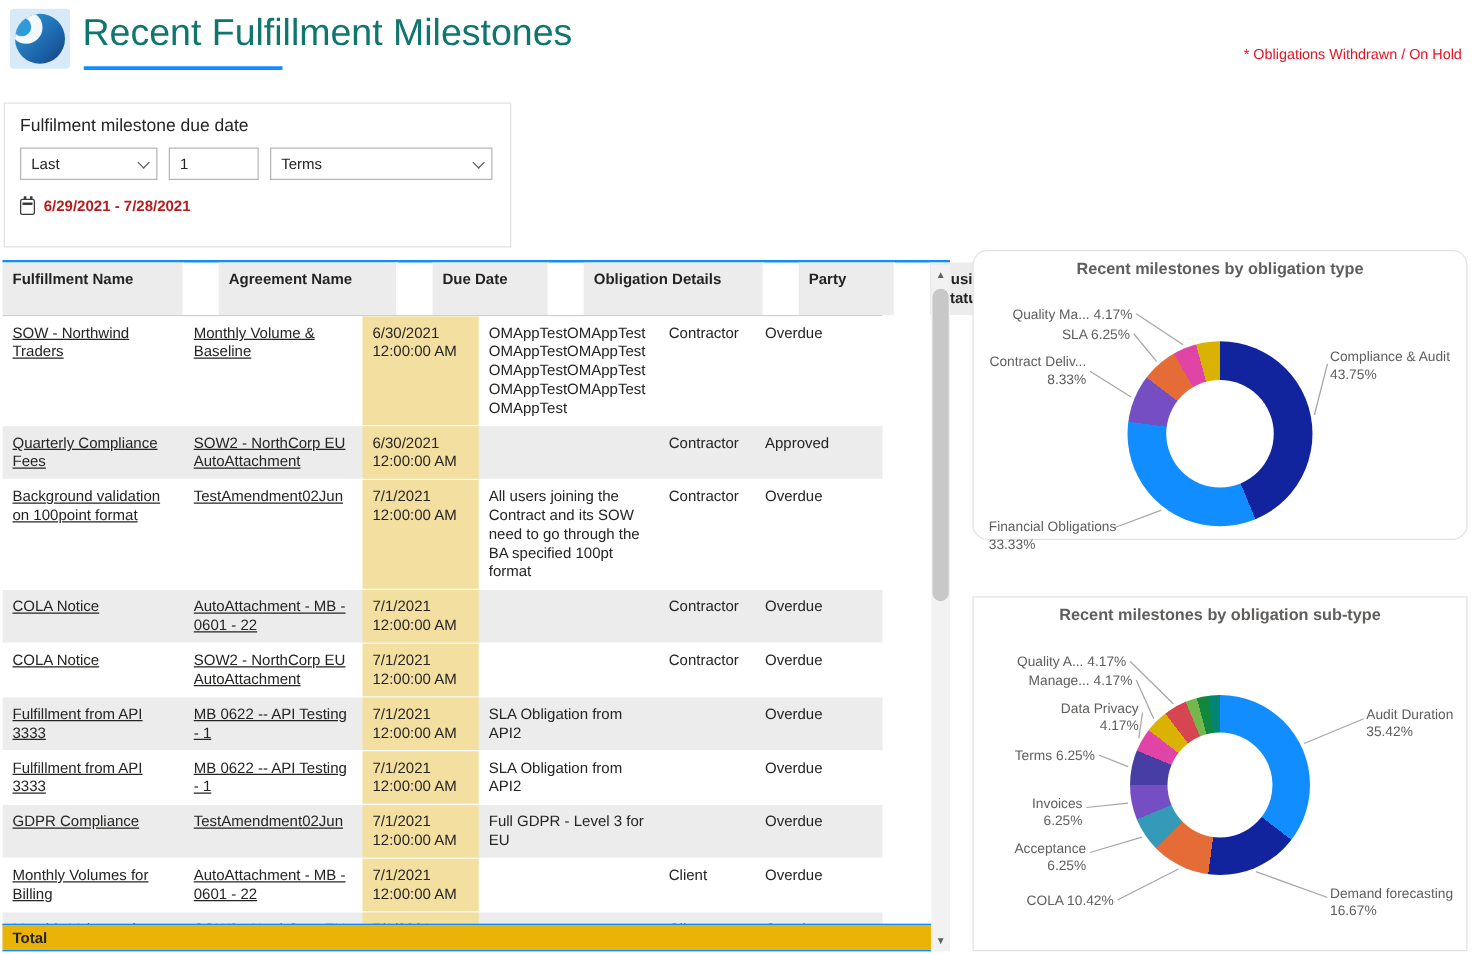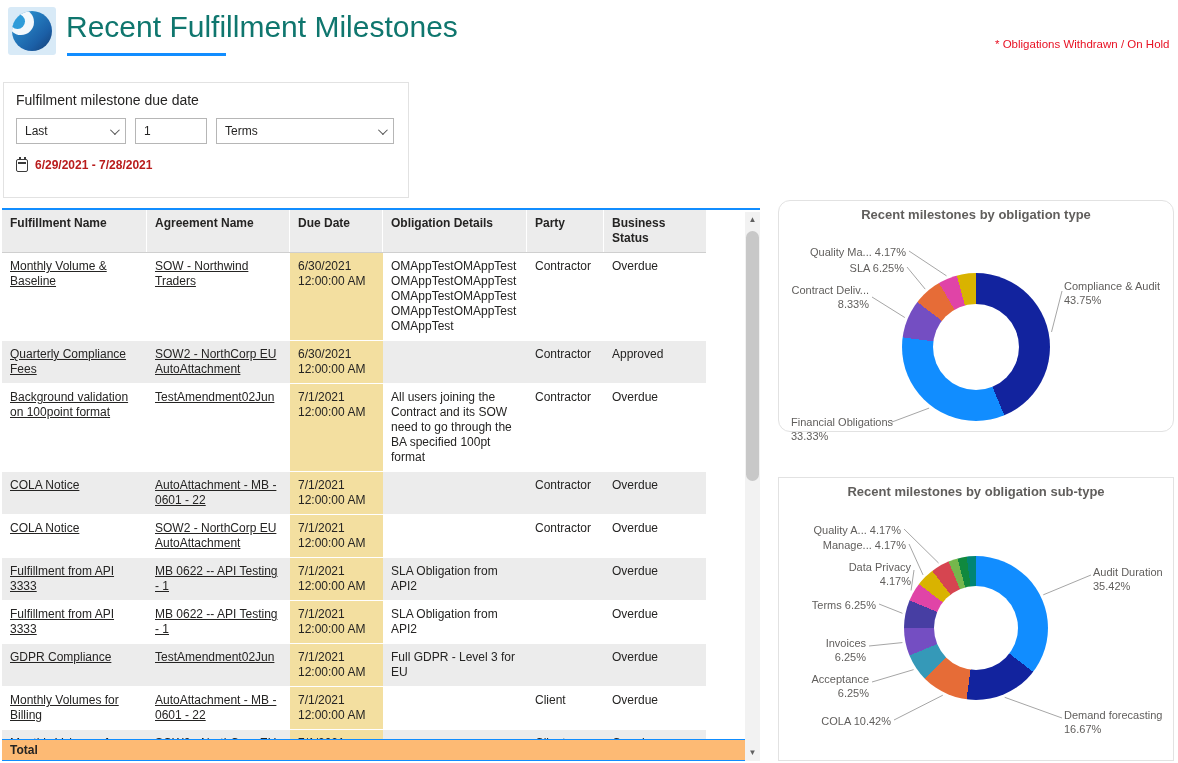--- a/index.html
+++ b/index.html
@@ -33,31 +33,31 @@
   .pbi-input{width:72px;height:26px;border:1px solid #B6B6B6;background:#fff;font-size:12px;color:#252423;padding:0 8px;font-family:"Liberation Sans",sans-serif;}
   .filter-range{display:flex;align-items:center;gap:7px;margin-top:14px;}
   .cal-icon{display:inline-block;width:12px;height:13px;border:1px solid #3B3B3B;border-radius:2px;position:relative;}
   .cal-icon::before{content:"";position:absolute;left:1px;right:1px;top:2px;height:2px;background:#3B3B3B;}
   .cal-icon::after{content:"";position:absolute;left:2px;top:-3px;width:2px;height:3px;background:#3B3B3B;box-shadow:5px 0 0 #3B3B3B;}
   .range-text{font-size:12px;font-weight:600;color:#b91c1c;}
 
   
   .table-card{position:absolute;left:2px;top:208px;width:758px;height:553px;border-top:2px solid var(--accent);background:#fff;}
   .thead,.trow{display:grid;grid-template-columns:145px 143px 93px 144px 77px 102px;width:704px;}
-  .thead{border-bottom:1px solid #CFCFCF;}
+  .thead{border-bottom:1px solid #CFCFCF;gap:28px;}
   .thead .cell{background:#ECECEC;font-weight:700;border-right:1px solid #fff;padding:6px 8px;font-size:12px;line-height:15px;}
   .thead .cell:last-child{border-right:none;}
   .tbody{height:503px;overflow:hidden;width:743px;}
   .cell{padding:6px 8px;font-size:12px;line-height:15px;color:#252423;overflow:hidden;}
   .trow{background:#fff;border-bottom:1px solid #fff;}
   .trow.alt{background:#ECECEC;}
   .c-due{background:var(--khaki);}
   .c-det{overflow-wrap:anywhere;}
   .tlink{color:#252423;text-decoration:underline;cursor:pointer;}
-  .trow-total{position:absolute;left:0;bottom:0;width:743px;height:22px;background:#fdba74;border-top:1px solid var(--accent);border-bottom:1px solid var(--accent);display:grid;grid-template-columns:145px 143px 93px 144px 77px 102px 1fr;}
+  .trow-total{position:absolute;left:0;bottom:0;width:743px;height:22px;background:#eab308;border-top:1px solid var(--accent);border-bottom:1px solid var(--accent);display:grid;grid-template-columns:145px 143px 93px 144px 77px 102px 1fr;}
   .trow-total .cell{padding:3px 8px;font-weight:700;}
 
   
   .vscroll{position:absolute;top:2px;right:0;bottom:0;width:15px;background:#F2F2F2;z-index:6;}
   .scroll-arr{position:absolute;left:0;width:15px;height:16px;font-size:8px;line-height:16px;text-align:center;color:#606060;background:#F2F2F2;cursor:pointer;}
   .scroll-arr.up{top:0;}
   .scroll-arr.down{bottom:0;}
   .scroll-thumb{position:absolute;left:1px;top:19px;width:13px;height:250px;background:#C8C8C8;border-radius:7px;cursor:grab;}
 
   
@@ -106,22 +106,22 @@
     <div class="thead">
         <div class="cell">Fulfillment Name</div>
         <div class="cell">Agreement Name</div>
         <div class="cell">Due Date</div>
         <div class="cell">Obligation Details</div>
         <div class="cell">Party</div>
         <div class="cell">Business Status</div>
       </div>
     <div class="tbody">
         <div class="trow">
+          <div class="cell c-agr"><span class="tlink">SOW - Northwind Traders</span></div>
           <div class="cell c-name"><span class="tlink">Monthly Volume &amp; Baseline</span></div>
-          <div class="cell c-agr"><span class="tlink">SOW - Northwind Traders</span></div>
           <div class="cell c-due">6/30/2021 12:00:00 AM</div>
           <div class="cell c-det">OMAppTestOMAppTestOMAppTestOMAppTestOMAppTestOMAppTestOMAppTestOMAppTestOMAppTest</div>
           <div class="cell c-party">Contractor</div>
           <div class="cell c-status">Overdue</div>
         </div>
         <div class="trow alt">
           <div class="cell c-name"><span class="tlink">Quarterly Compliance Fees</span></div>
           <div class="cell c-agr"><span class="tlink">SOW2 - NorthCorp EU AutoAttachment</span></div>
           <div class="cell c-due">6/30/2021 12:00:00 AM</div>
           <div class="cell c-det"></div>

